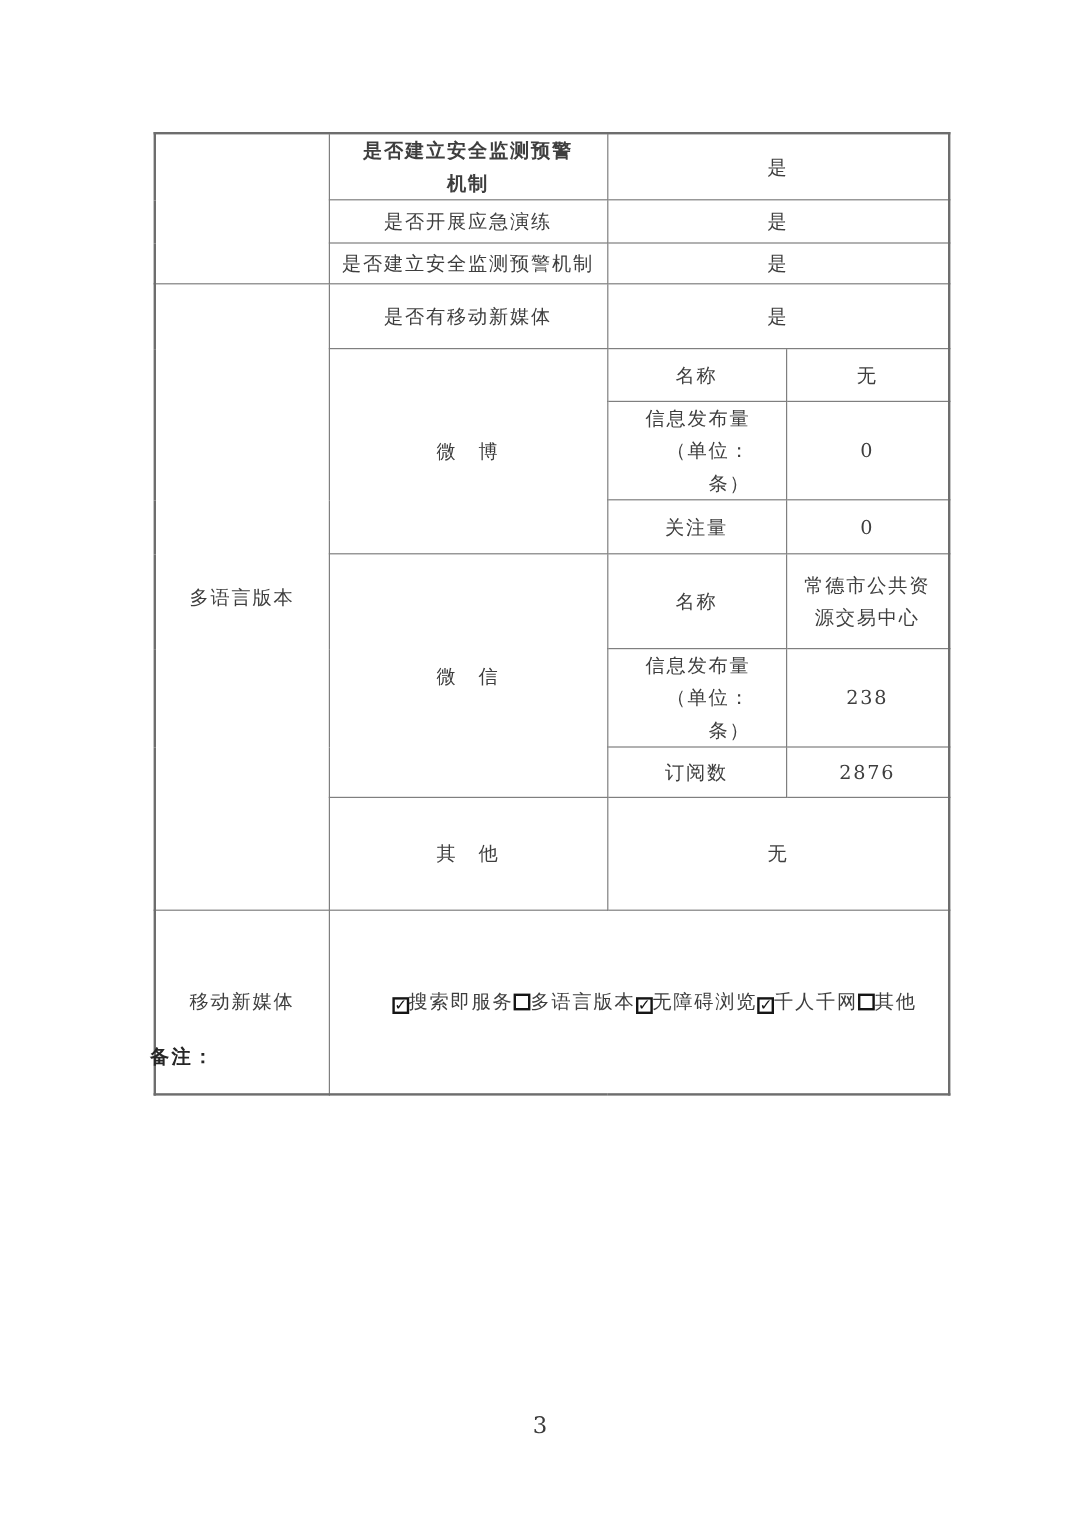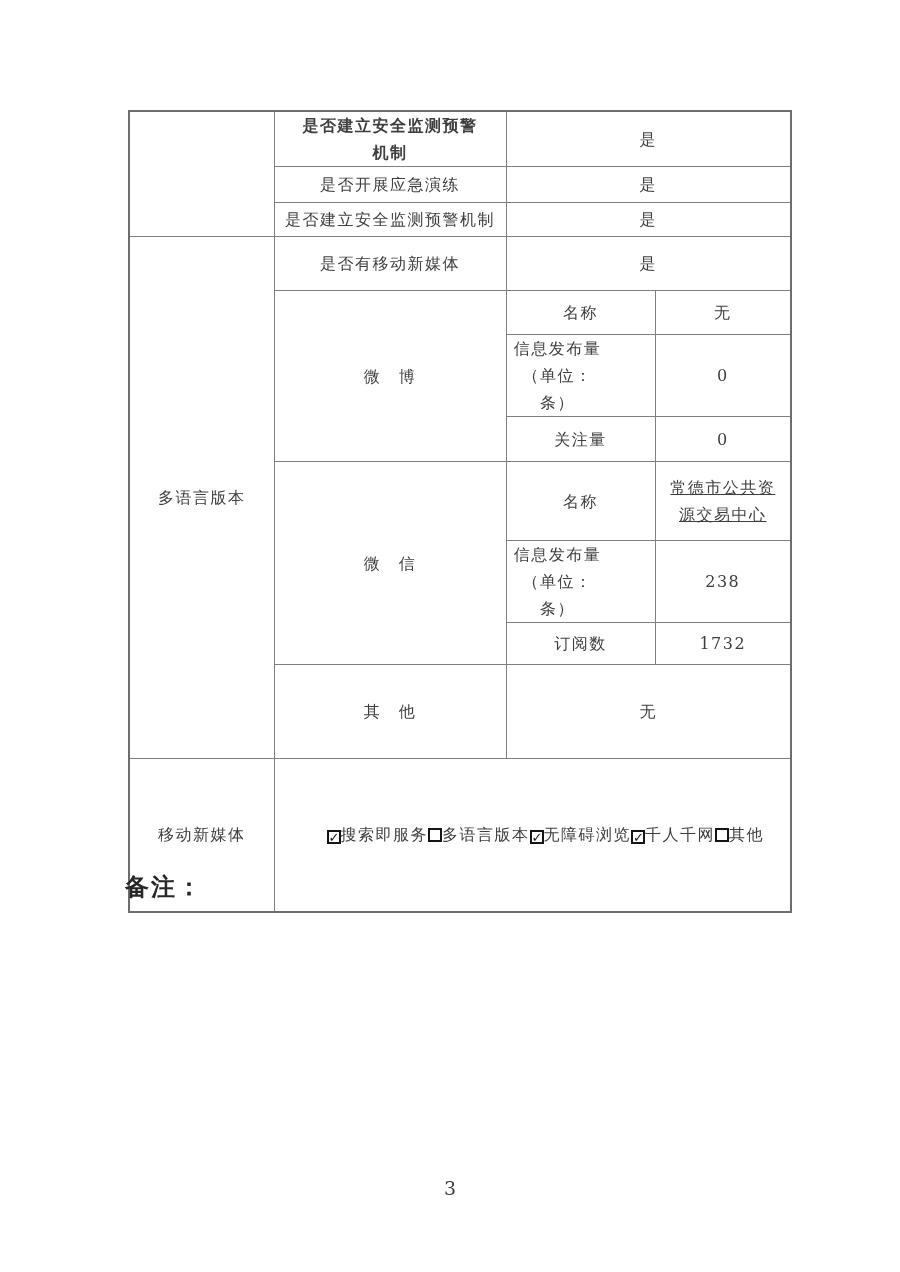--- a/index.html
+++ b/index.html
@@ -17,35 +17,35 @@
   .report-table td {
     border: 1px solid #7f7f7f;
     text-align: center; vertical-align: middle;
     font-size: 16px; letter-spacing: 1.5px; line-height: 27px;
     overflow: hidden;
   }
   
   .narrow-label div { width: 182px; margin: 0 auto; font-weight: bold; }
   
   .info-label { text-align: left; }
-  .info-label div { width: 102px; text-align: center; }
+  .info-label div { width: 102px; margin-left: 17px; text-align: right; }
   
-  .name-val div { width: 118px; margin: 12px auto; text-decoration: underline; }
+  .name-val div { width: 118px; margin: 12px auto; }
   .cbx-row { display: inline-block; white-space: nowrap; letter-spacing: 1.5px; padding-left: 26px; }
   .cbx {
     display: inline-block; width: 14px; height: 14px;
     border: 2px solid #151515; vertical-align: -2px;
     line-height: 12px; font-size: 13px; font-weight: bold;
     color: #111; text-align: center; letter-spacing: 0;
     font-family: "DejaVu Sans", sans-serif;
   }
   .cbx-label { font-size: 16px; }
   .notes {
     position: absolute; left: 125px; top: 871px;
-    font-size: 24px; font-weight: bold; letter-spacing: 2px; color: #262626;
+    font-size: 16px; font-weight: bold; letter-spacing: 2px; color: #262626;
   }
   .page-number {
     position: absolute; left: 0; right: 0; top: 1177px;
     text-align: center; font-size: 19px; color: #3a3a3a;
   }
 </style>
 </head>
 <body>
 
 <table class="report-table">
@@ -102,21 +102,21 @@
       </td>
     </tr>
     <tr style="height:53px">
       <td class="info-label">
         <div>信息发布量（单位：条）</div>
       </td>
       <td>238</td>
     </tr>
     <tr style="height:42px">
       <td>订阅数</td>
-      <td>1732</td>
+      <td>2876</td>
     </tr>
 
     <tr style="height:94px">
       <td>其　他</td>
       <td colspan="2">无</td>
     </tr>
 
     <tr style="height:153px">
       <td>移动新媒体</td>
       <td colspan="3">

